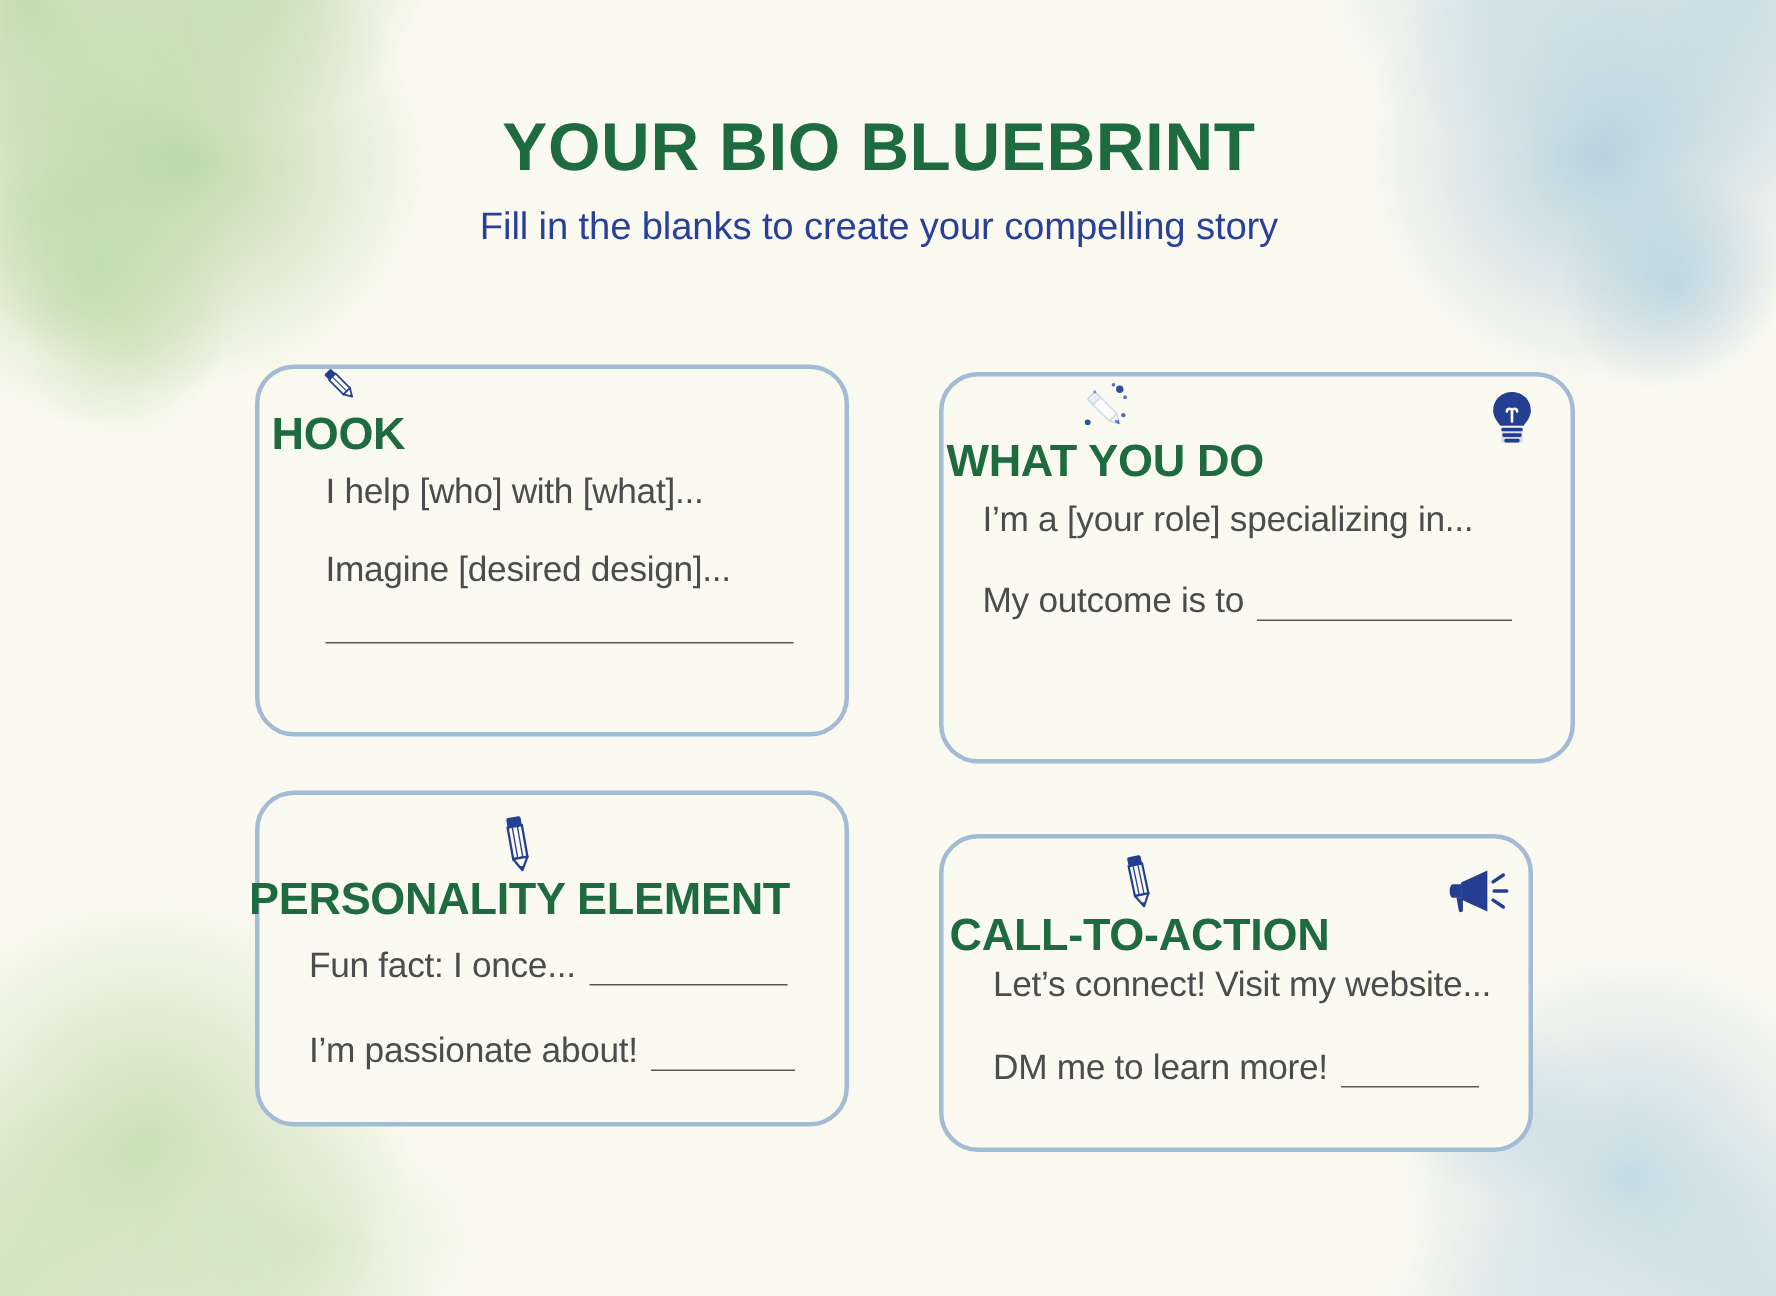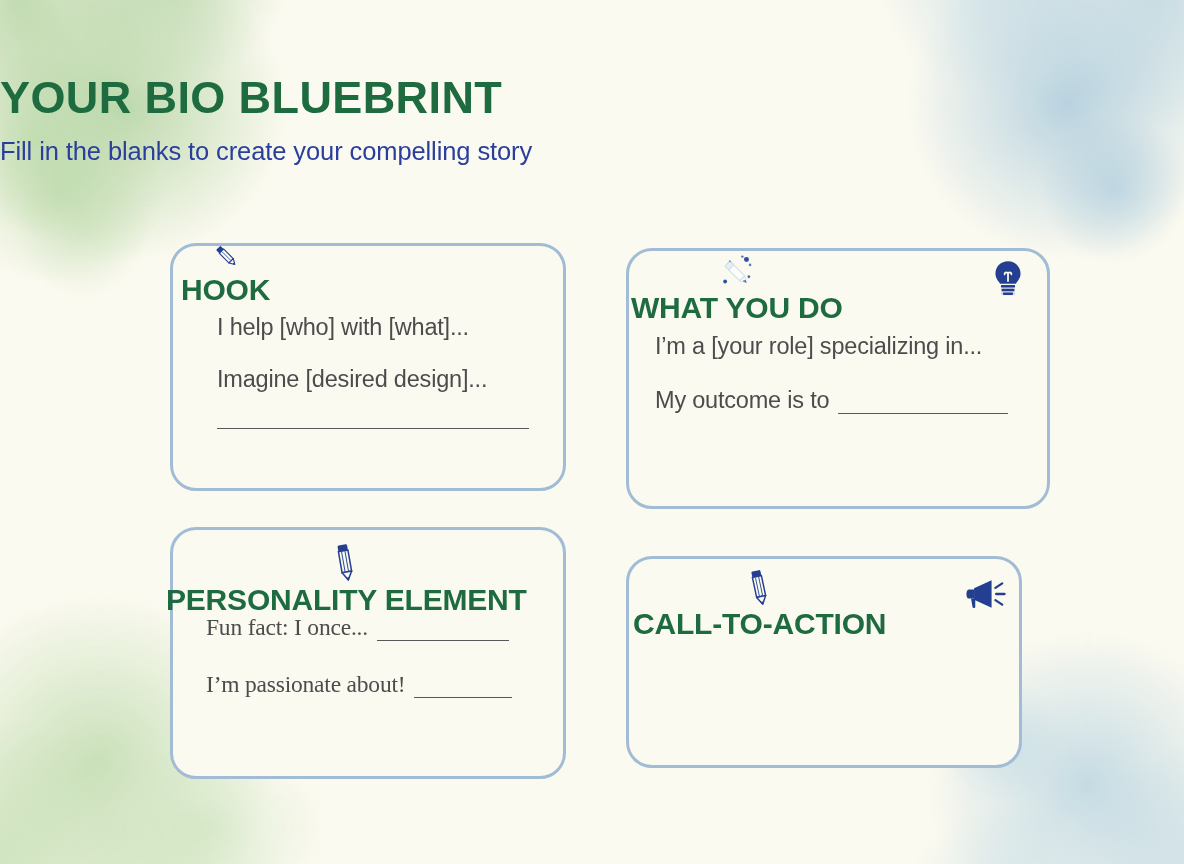--- a/index.html
+++ b/index.html
@@ -113,21 +113,21 @@
     background: radial-gradient(ellipse 50% 50% at 50% 50%, rgba(176,210,228,.40), rgba(176,210,228,0) 70%);
     filter: blur(3px);
   }
 
   
   #header {
     position: absolute;
     left: 0;
     top: 74px;
     width: 1172px;
-    text-align: left;
+    text-align: center;
   }
   #main-title {
     font-size: 45px;
     font-weight: bold;
     letter-spacing: 0.4px;
     color: #1e6b40;
     line-height: 1.05;
     margin: 0;
   }
   #subtitle {
@@ -179,21 +179,21 @@
   }
   .blank-full {
     display: block;
     border-bottom: 1.6px solid #585858;
     height: 1px;
   }
 
   
   #card-hook        { left: 170px; top: 243px;  width: 396px; height: 248px; }
   #card-whatyoudo   { left: 626px; top: 248px;  width: 424px; height: 261px; }
-  #card-personality { left: 170px; top: 527px;  width: 396px; height: 252px; }
+  #card-personality { left: 170px; top: 527px;  width: 396px; height: 224px; }
   #card-cta         { left: 626px; top: 556px;  width: 396px; height: 212px; }
 
   
   .icon-wrap {
     display: inline-flex;
     align-items: center;
     justify-content: center;
   }
 </style>
 </head>
@@ -288,21 +288,21 @@
             <rect x="7" y="11" width="14" height="31" fill="#fbfaf1" stroke="#243f91" stroke-width="2.2"></rect>
             <line x1="11.5" y1="12" x2="11.5" y2="41" stroke="#243f91" stroke-width="1.3"></line>
             <line x1="16.5" y1="12" x2="16.5" y2="41" stroke="#243f91" stroke-width="1.3"></line>
             <polygon points="7,42 21,42 14,54" fill="#fbfaf1" stroke="#243f91" stroke-width="2.2" stroke-linejoin="round"></polygon>
             <polygon points="11,50 17,50 14,54.5" fill="#243f91"></polygon>
           </g>
         </svg>
       </span>
       <span class="card-title" style="font-size:30px;">PERSONALITY ELEMENT</span>
     </div>
-    <div class="card-body" style="top:84px; padding:0 33px;font-family:Liberation Serif, serif;">
+    <div class="card-body" style="top:100px; padding:0 33px;">
       <div class="line" style="margin-bottom:30px;">
         <span>Fun fact: I once...</span>
         <span class="blank" style="width:132px;"></span>
       </div>
       <div class="line">
         <span>I’m passionate about!</span>
         <span class="blank" style="width:98px;"></span>
       </div>
     </div>
   </div>
@@ -328,15 +328,22 @@
         <svg width="46" height="32" viewBox="0 0 60 42">
           <path d="M6 15 C2 15 2 27 6 27 L13 27 L13 15 Z" fill="#243f91"></path>
           <path d="M13 13.5 L36 3 L36 39 L13 28.5 Z" fill="#243f91"></path>
           <path d="M9 27 L11 38 C11.3 40 14.5 40 14.6 38 L14.6 27 Z" fill="#243f91"></path>
           <line x1="42" y1="21" x2="53" y2="21" stroke="#243f91" stroke-width="3" stroke-linecap="round"></line>
           <line x1="41" y1="13" x2="50" y2="7" stroke="#243f91" stroke-width="3" stroke-linecap="round"></line>
           <line x1="41" y1="29" x2="50" y2="35" stroke="#243f91" stroke-width="3" stroke-linecap="round"></line>
         </svg>
       </span>
     </div>
+    <div class="card-body" style="top:84px; padding:0 33px;">
+      <div class="line" style="margin-bottom:28px;">Let’s connect! Visit my website...</div>
+      <div class="line">
+        <span>DM me to learn more!</span>
+        <span class="blank" style="width:96px;"></span>
+      </div>
+    </div>
   </div>
 
 </div>
 
 </body></html>

